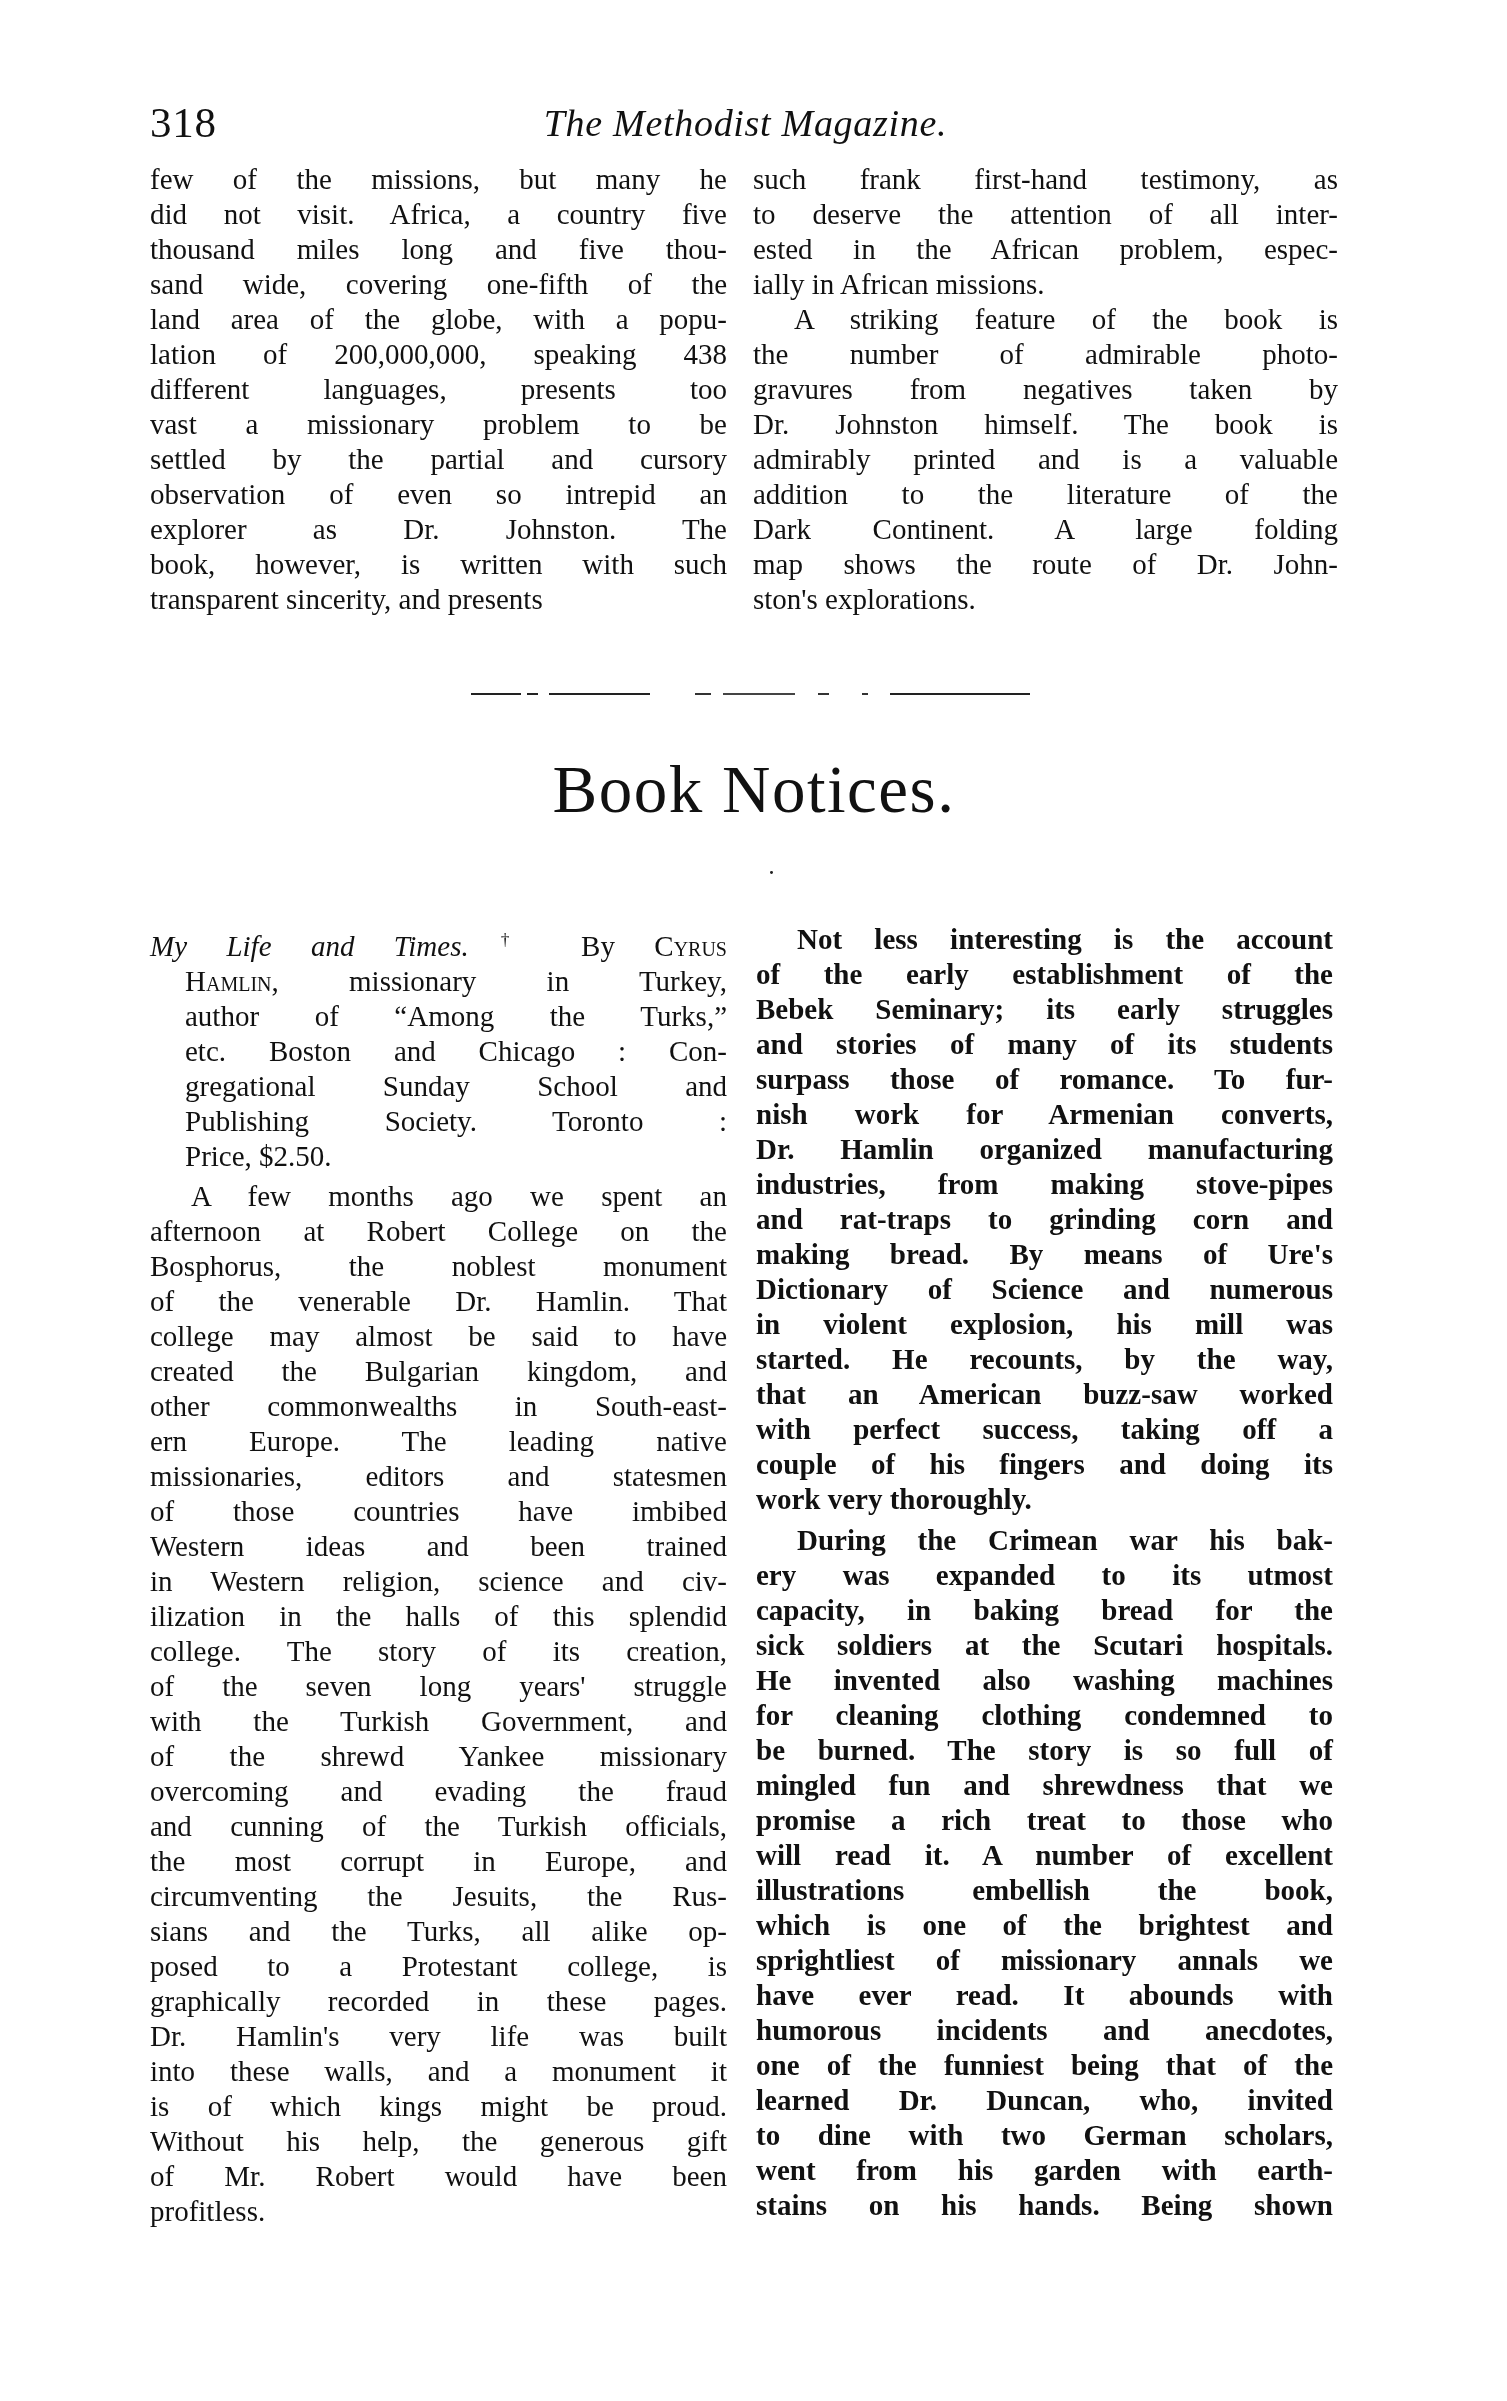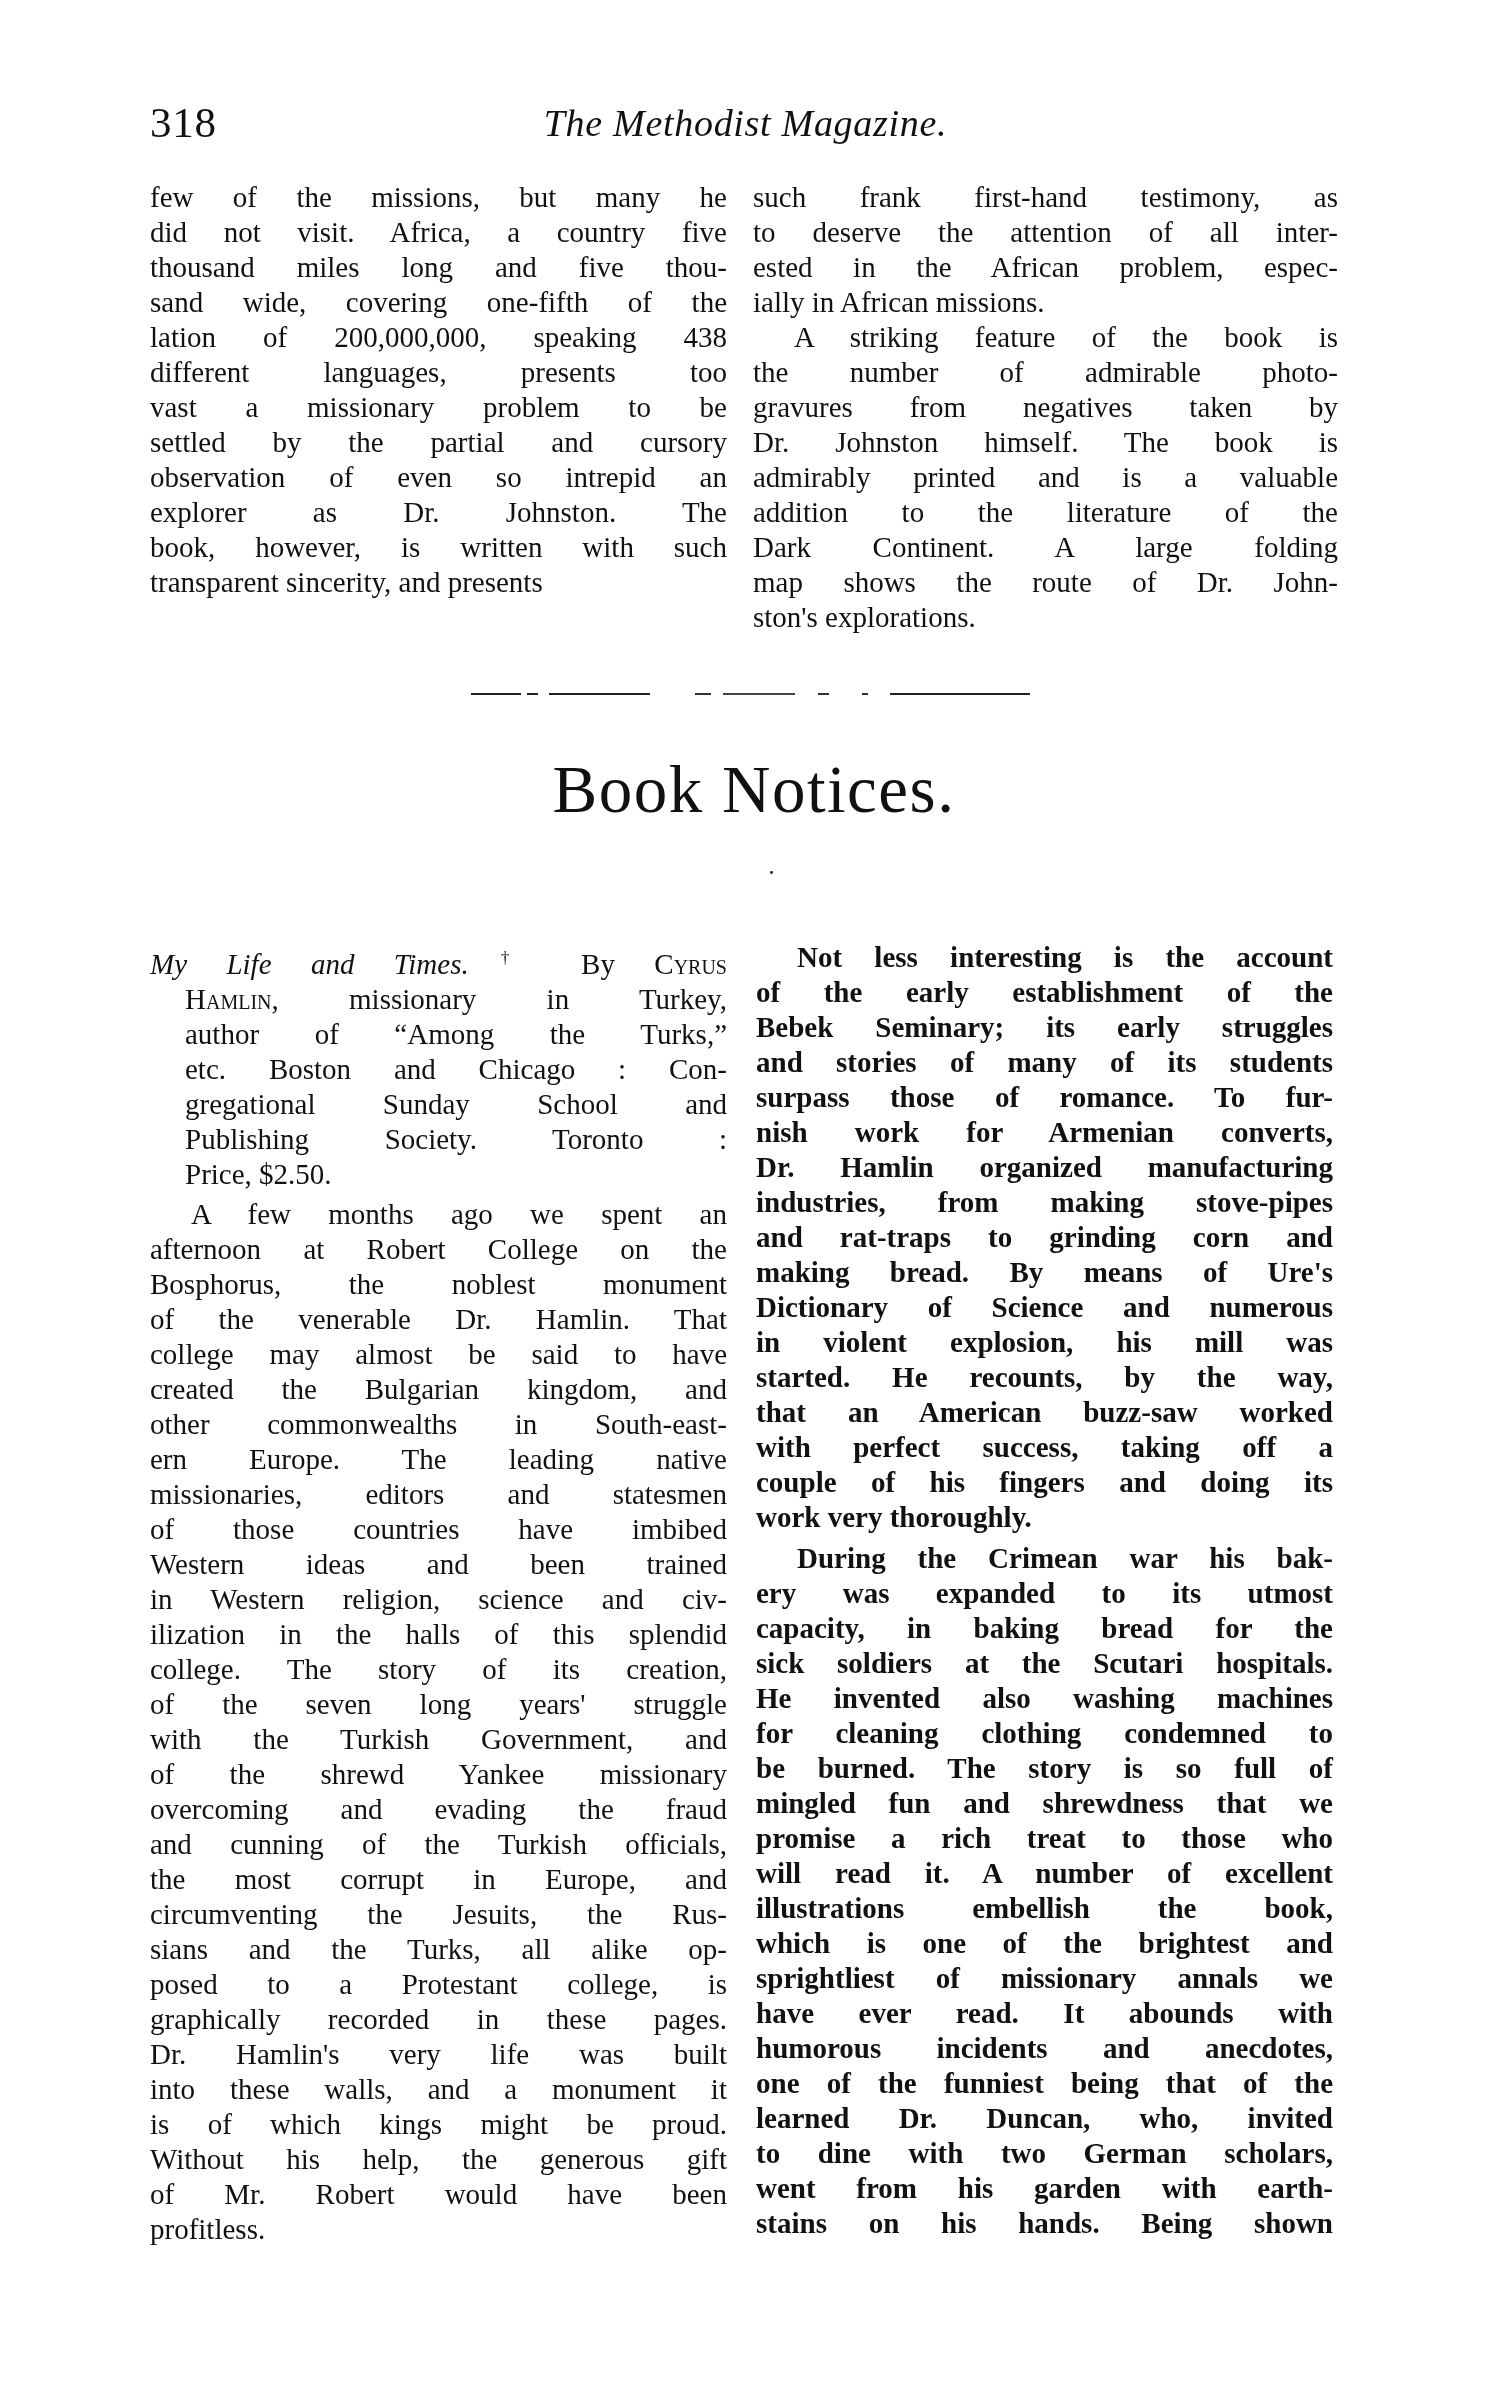--- a/index.html
+++ b/index.html
@@ -45,21 +45,20 @@
       font-size: 38px;
       line-height: 58px;
       letter-spacing: 0.7px;
     }
     .col {
       position: absolute;
       font-size: 29px;
       line-height: 35px;
       text-align: justify;
       hyphens: none;
-      margin-top: 18px;
     }
     .col p {
       margin: 0;
       text-indent: 0;
     }
     .col .line {
       display: block;
       text-align: justify;
       text-align-last: justify;
       white-space: nowrap;
@@ -118,20 +117,21 @@
     <span class="page-number">318</span>
     <span class="running-title">The Methodist Magazine.</span>
   </div>
 
   <div class="col top-left">
     <p>
         <span class="line">few of the missions, but many he</span>
         <span class="line">did not visit.  Africa, a country five</span>
         <span class="line">thousand miles long and five thou-</span>
         <span class="line">sand wide, covering one-fifth of the</span>
+        <span class="line">land area of the globe, with a popu-</span>
         <span class="line">lation of 200,000,000, speaking 438</span>
         <span class="line">different languages, presents too</span>
         <span class="line">vast a missionary problem to be</span>
         <span class="line">settled by the partial and cursory</span>
         <span class="line">observation of even so intrepid an</span>
         <span class="line">explorer as Dr. Johnston.  The</span>
         <span class="line">book, however, is written with such</span>
         <span class="line last">transparent sincerity, and presents</span>
       </p>
   </div>

